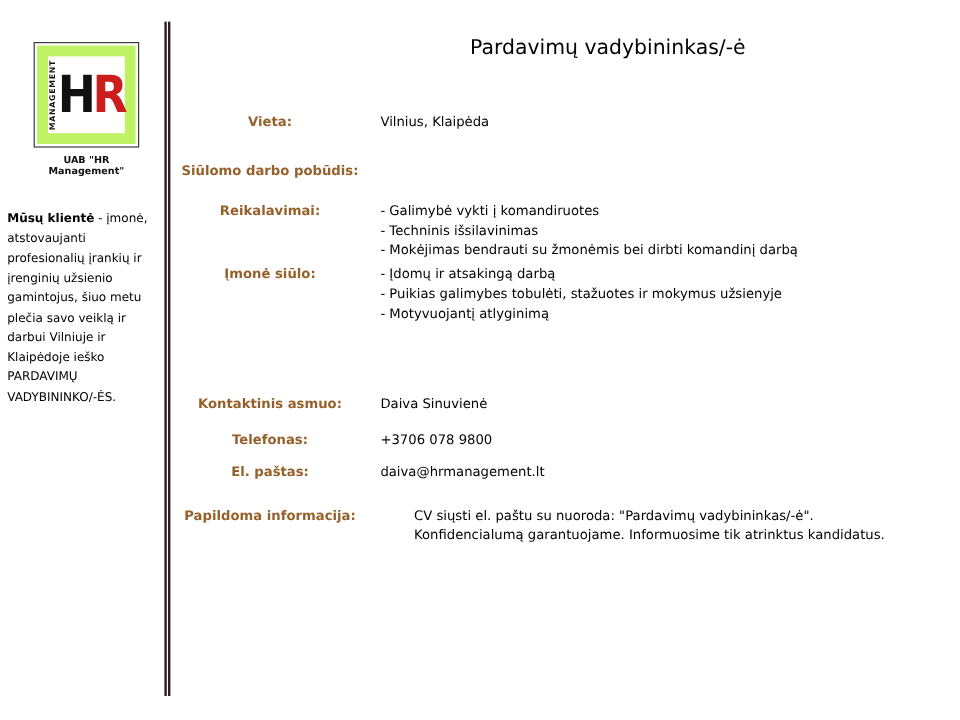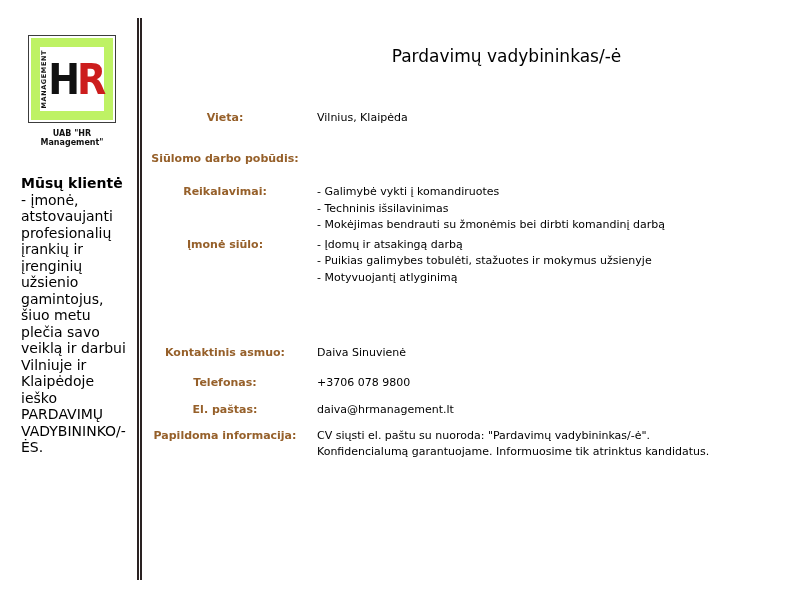--- a/index.html
+++ b/index.html
@@ -16,43 +16,43 @@
                 align-items:center; justify-content:center; }
   .logo-vert { writing-mode:vertical-rl; transform:rotate(180deg);
                font-size:6.5px; font-weight:bold; letter-spacing:0.6px;
                color:#111; line-height:1; margin-right:1px; }
   .logo-letters { font-weight:bold; font-size:38px; line-height:1;
                   letter-spacing:-3px; transform:scaleY(1.12); }
   .logo-h { color:#111; }
   .logo-r { color:#cc1d1d; }
   .logo-caption { width:88px; margin:6px 0 0 28px; text-align:center;
                   font-size:8px; font-weight:bold; color:#111; }
-  .intro { margin:28px 8px 0 21px; font-size:14px; line-height:16.5px; }
+  .intro { margin:28px 8px 0 6px; font-size:10px; line-height:16.5px; }
   .intro b { font-weight:bold; }
 
   
   .divider { position:absolute; left:137px; top:18px; height:562px; width:5px;
              border-left:2px solid #2a2222; border-right:2px solid #2a2222; }
 
   
   .main { position:absolute; left:143px; top:0; right:0; }
-  .title { margin-top:46px; padding-left:70px; text-align:center;
+  .title { margin-top:30px; padding-left:70px; text-align:center;
            font-size:17px; color:#000; }
   .rows { margin-top:44px; font-size:11px; line-height:16.5px; }
   .row { display:flex; align-items:flex-start; }
   .lbl { width:164px; flex:0 0 164px; text-align:center; font-weight:bold;
          color:#96602a; }
   .val { margin-left:10px; color:#000; }
   .mt-pobudis { margin-top:24px; }
   .mt-reikalavimai { margin-top:17px; }
   .mt-imone { margin-top:3px; }
   .mt-kontaktinis { margin-top:59px; }
   .mt-telefonas { margin-top:13px; }
   .mt-pastas { margin-top:11px; }
-  .mt-papildoma { margin-top:9px; }
+  .mt-papildoma { margin-top:19px;gap:28px; }
 </style>
 </head>
 <body>
 
 <div class="page">
 
   <div class="sidebar">
     <div class="logo-outer">
       <div class="logo-frame">
         <div class="logo-inner">

